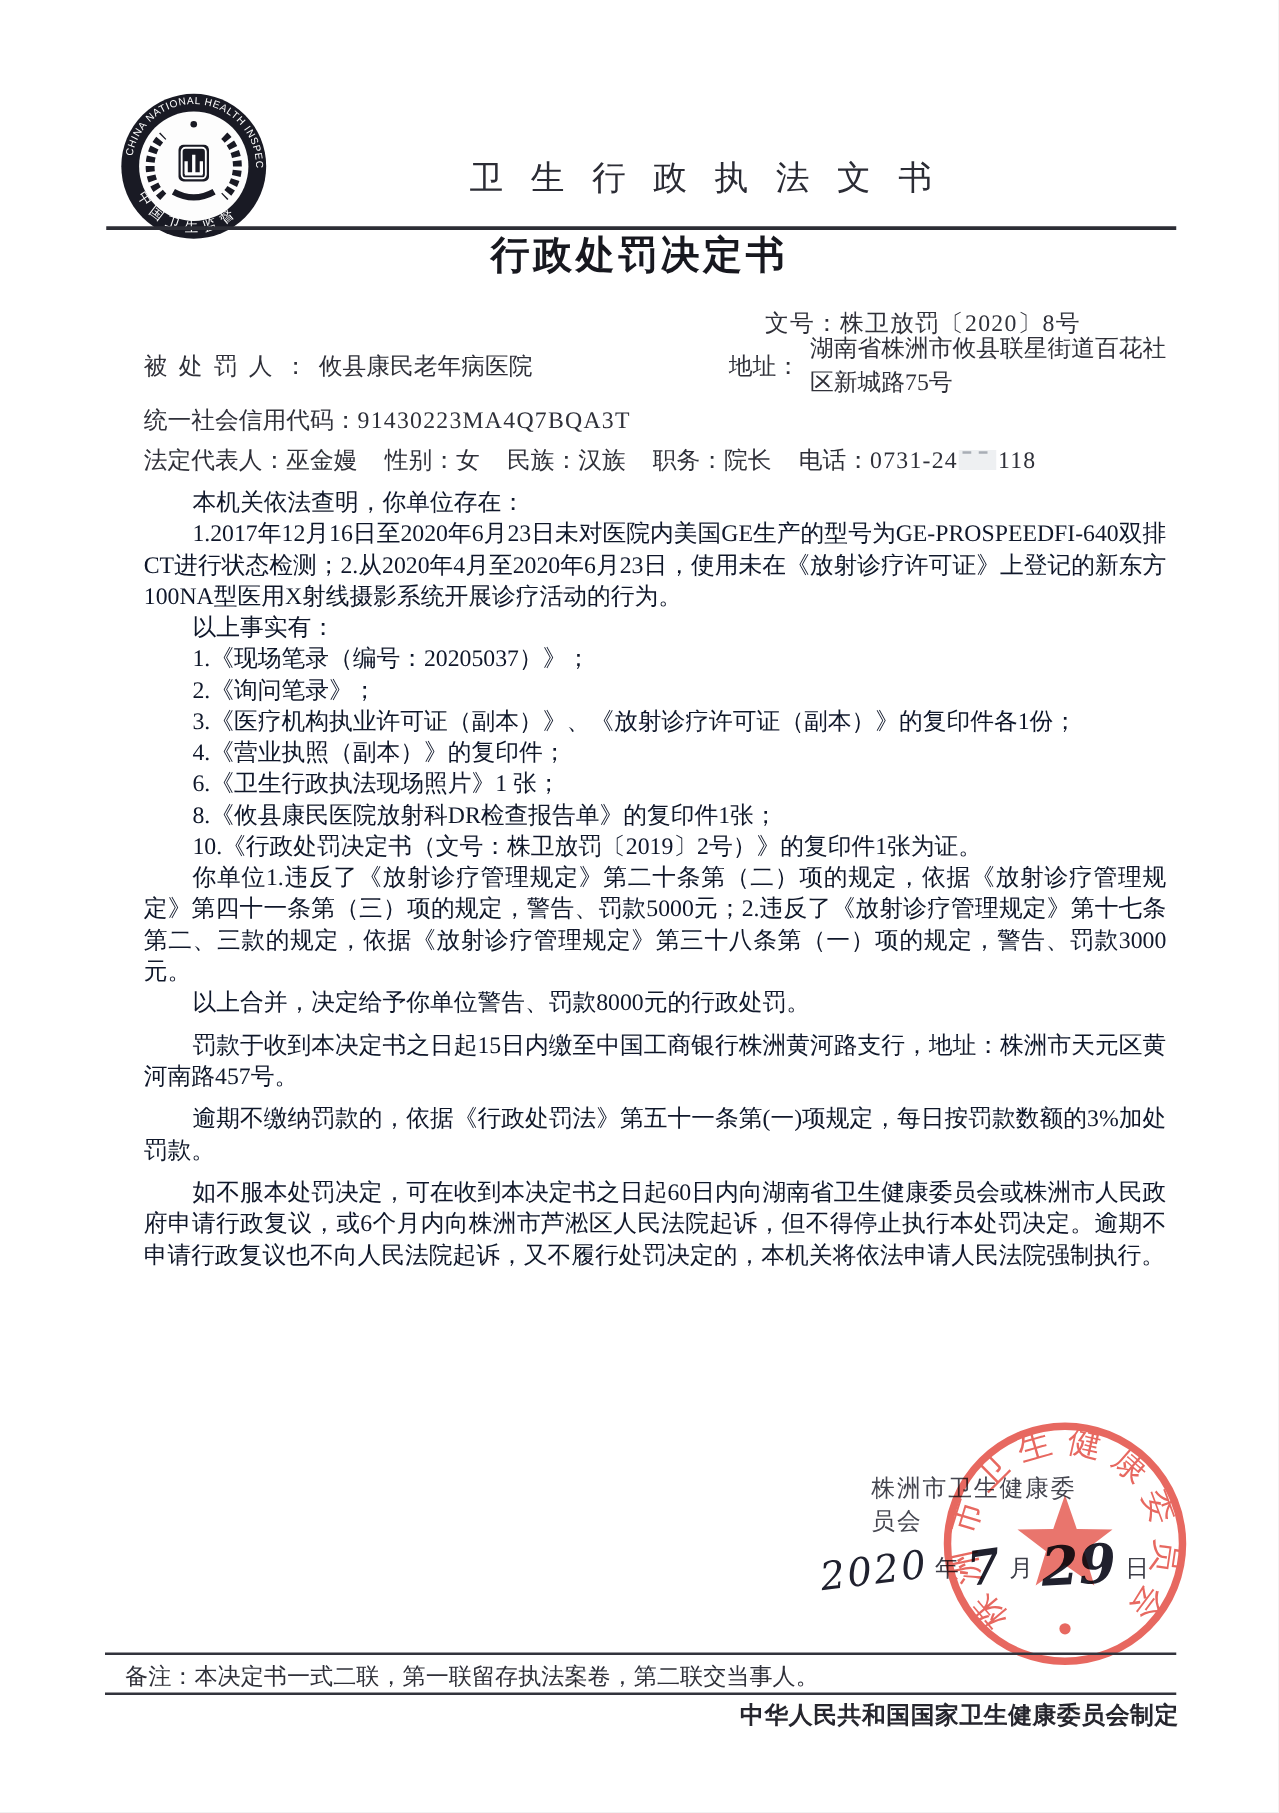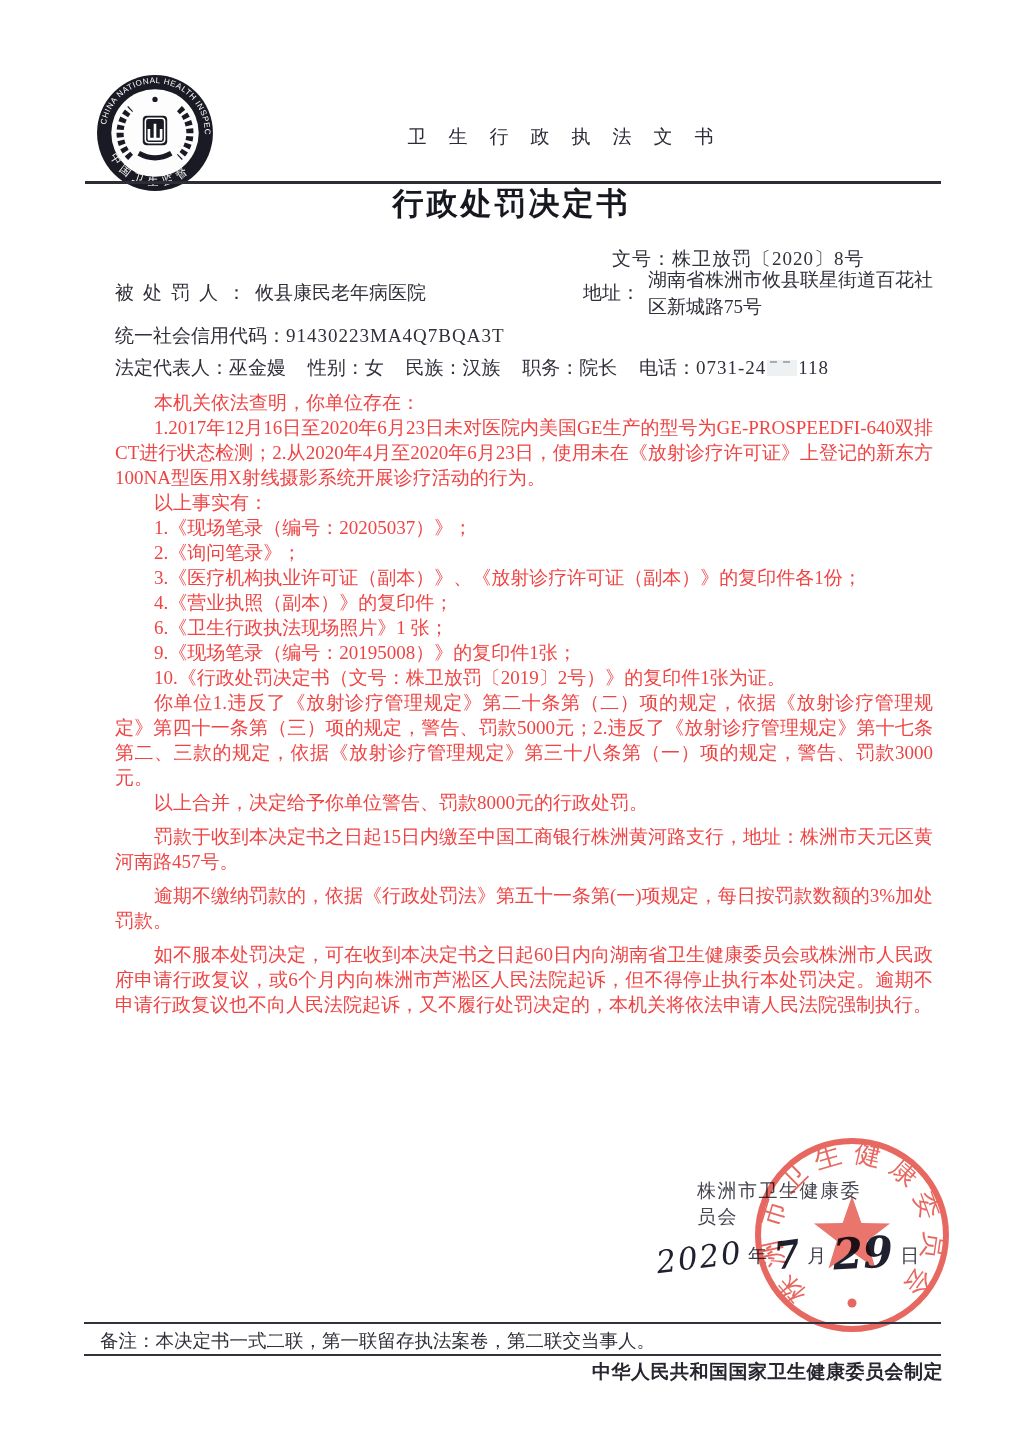--- a/index.html
+++ b/index.html
@@ -6,21 +6,21 @@
   .page{
     position:relative;width:1023px;height:1450px;margin:0 auto;
     background:#ffffff;overflow:hidden;
     font-family:"Liberation Serif","DejaVu Serif",serif;
     color:#31323c;
   }
   
   .logo{position:absolute;left:94px;top:72px;width:122px;height:122px;}
   .form-type{
     position:absolute;left:120px;right:0;top:124px;text-align:center;
-    font-size:19px;letter-spacing:22px;color:#2b2c35;white-space:nowrap;
+    font-size:27px;letter-spacing:22px;color:#2b2c35;white-space:nowrap;
   }
   .header-rule{position:absolute;left:85px;right:82px;top:181px;height:3px;background:#2c2d35;}
   .doc-title{
     position:absolute;left:0;right:0;top:183px;margin:0;text-align:center;
     font-family:"Liberation Sans","DejaVu Sans",sans-serif;
     font-size:31px;font-weight:bold;letter-spacing:3px;color:#17181f;
   }
   .doc-no{position:absolute;left:612px;top:246px;font-size:19px;letter-spacing:1px;color:#2f3039;}
   
   .party{position:absolute;left:115px;top:264px;width:820px;font-size:19px;color:#2f3039;}
@@ -38,21 +38,21 @@
     background:#eef0f2;position:relative;
   }
   .smudge::before,.smudge::after{
     content:"";position:absolute;top:1px;width:7px;height:2px;background:#a8adb5;
   }
   .smudge::before{left:3px;}
   .smudge::after{left:16px;}
   
   .docbody{
     position:absolute;left:115px;top:390px;width:818px;
-    font-size:19px;line-height:25px;text-align:justify;color:#ef4444;
+    font-size:19px;line-height:25px;text-align:justify;color:#0f172a;
   }
   .docbody p{margin:0;text-indent:2.05em;}
   .docbody p.gap{margin-top:9px;}
   
   .sig{position:absolute;left:0;top:1132px;width:864px;height:240px;}
   .issuer{position:absolute;left:697px;top:46px;font-size:19px;letter-spacing:1.5px;color:#44454f;}
   .date-line{position:absolute;left:656px;top:96px;white-space:nowrap;color:#3c3d47;}
   .date-line .typed{font-size:19px;margin:0 5px;vertical-align:6px;}
   .hand{font-family:"DejaVu Serif",serif;font-style:italic;color:#20212e;display:inline-block;}
   .h-year{font-size:31px;transform:rotate(-7deg);letter-spacing:2px;}
@@ -140,22 +140,22 @@
       <p class="bp">2.《询问笔录》；</p>
 
       <p class="bp">3.《医疗机构执业许可证（副本）》、《放射诊疗许可证（副本）》的复印件各1份；</p>
 
       <p class="bp">4.《营业执照（副本）》的复印件；</p>
 
 
       <p class="bp">6.《卫生行政执法现场照片》1 张；</p>
 
 
+      <p class="bp">8.《攸县康民医院放射科DR检查报告单》的复印件1张；</p>
 
-      <p class="bp">9.《现场笔录（编号：20195008）》的复印件1张；</p>
 
       <p class="bp">10.《行政处罚决定书（文号：株卫放罚〔2019〕2号）》的复印件1张为证。</p>
 
       <p class="bp">你单位1.违反了《放射诊疗管理规定》第二十条第（二）项的规定，依据《放射诊疗管理规定》第四十一条第（三）项的规定，警告、罚款5000元；2.违反了《放射诊疗管理规定》第十七条第二、三款的规定，依据《放射诊疗管理规定》第三十八条第（一）项的规定，警告、罚款3000元。</p>
 
       <p class="bp">以上合并，决定给予你单位警告、罚款8000元的行政处罚。</p>
 
       <p class="bp gap">罚款于收到本决定书之日起15日内缴至中国工商银行株洲黄河路支行，地址：株洲市天元区黄河南路457号。</p>
 
       <p class="bp gap">逾期不缴纳罚款的，依据《行政处罚法》第五十一条第(一)项规定，每日按罚款数额的3%加处罚款。</p>

